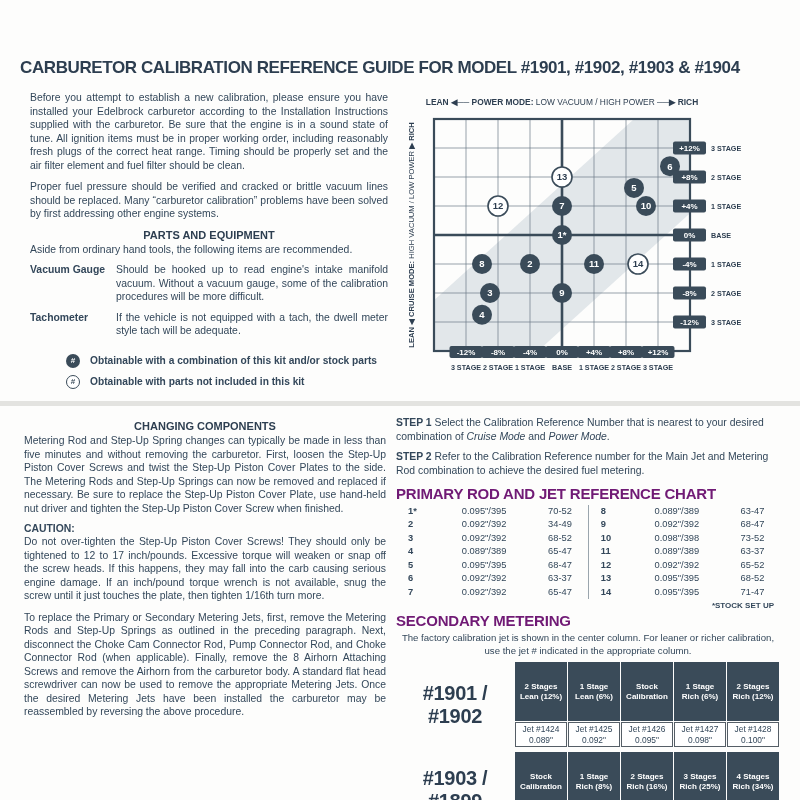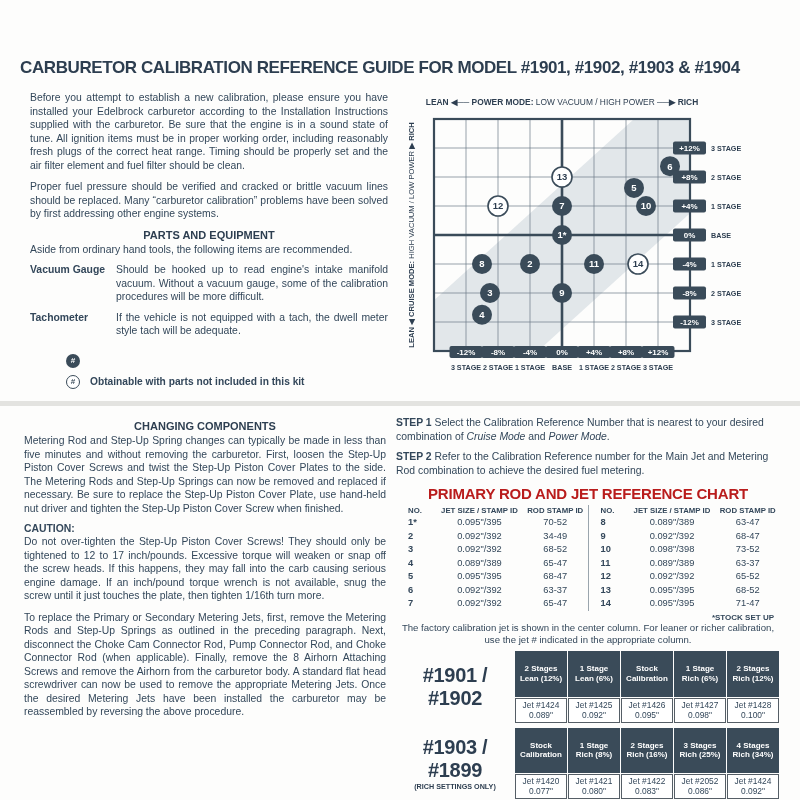--- a/index.html
+++ b/index.html
@@ -18,35 +18,35 @@
   .legend-row{display:flex;align-items:center;gap:10px;margin:7px 0 0 36px;font-size:10.2px;font-weight:bold;}
   .dot{width:14px;height:14px;border-radius:50%;display:flex;align-items:center;justify-content:center;font-size:8px;flex:none;}
   .dot.filled{background:#3a4b59;color:#fff;}
   .dot.open{background:#fff;border:1.4px solid #3a4b59;color:#3a4b59;width:12px;height:12px;}
   .divider{height:5px;background:#e3e3e0;margin:8px -20px 10px -20px;}
   .b-lcol{width:362px;padding-left:4px;}
   .b-rcol{flex:1;min-width:0;padding-left:6px;}
   .caution{font-size:10.4px;font-weight:bold;margin:2px 0 1px 0;}
   p.step{font-size:10.4px;line-height:1.32;margin:0 0 7px 0;}
   p.step b{font-weight:bold;}
-  h3.chart-head{font-size:15px;font-weight:bold;color:#b91c1c;text-align:center;letter-spacing:-0.2px;margin:6px 0 3px 0;}
+  h3.chart-head{font-size:15px;font-weight:bold;color:#701a75;text-align:left;letter-spacing:-0.2px;margin:6px 0 3px 0;}
   table.primary{border-collapse:collapse;width:100%;font-size:9.3px;line-height:1.45;}
   table.primary th{font-size:7.8px;font-weight:bold;text-align:center;padding:0 2px;}
   table.primary td{text-align:center;padding:0 2px;}
   table.primary td.no,table.primary th.no{text-align:left;font-weight:bold;width:26px;padding-left:12px;}
   table.primary .divl{border-left:1px solid #9aa5ad;}
   .footnote{font-size:8px;font-weight:bold;text-align:right;margin:2px 6px 0 0;}
   .sec-intro{font-size:9.6px;line-height:1.3;text-align:center;margin:0 0 4px 0;}
   .sec-group{display:flex;align-items:center;margin:0 0 3px 0;}
   .sec-label{width:118px;flex:none;text-align:center;}
   .sec-label .lab{font-size:20px;font-weight:bold;color:#2d3e50;letter-spacing:-0.3px;}
   .sec-label .sub{font-size:7.2px;font-weight:bold;color:#2d3e50;}
   table.sec{border-collapse:separate;border-spacing:1.5px;flex:1;}
   table.sec td{width:20%;text-align:center;vertical-align:middle;}
-  table.sec td.hdr{background:#3a4b59;color:#fff;font-size:8px;font-weight:bold;line-height:1.2;padding:13px 1px;}
+  table.sec td.hdr{background:#3a4b59;color:#fff;font-size:8px;font-weight:bold;line-height:1.2;padding:20px 1px;}
   table.sec td.val{background:#fff;border:1px solid #555e66;font-size:8.4px;line-height:1.25;padding:1px;color:#33475a;}
 </style>
 </head>
 <body>
 
 <div class="page">
   <div class="container">
     <h1>CARBURETOR CALIBRATION REFERENCE GUIDE FOR MODEL #1901, #1902, #1903 &amp; #1904</h1>
 
     <div class="top-cols">
@@ -60,20 +60,21 @@
           <span class="def-desc">Should be hooked up to read engine's intake manifold vacuum. Without a vacuum gauge, some of the calibration procedures will be more difficult.</span>
         </div>
         <div class="def-row">
           <span class="def-term">Tachometer</span>
           <span class="def-desc">If the vehicle is not equipped with a tach, the dwell meter style tach will be adequate.</span>
         </div>
         <div class="legend-row" style="margin-top:16px;">
           <span class="dot filled">
               <span>#</span>
             </span>
+          <span>Obtainable with a combination of this kit and/or stock parts</span>
         </div>
         <div class="legend-row">
           <span class="dot open">
               <span>#</span>
             </span>
           <span>Obtainable with parts not included in this kit</span>
         </div>
       </div>
       <div class="rcol">
         <svg id="cal-chart" viewBox="0 0 368 300" width="368" height="300" style="display:block;margin:2px auto 0 auto;">
@@ -195,28 +196,20 @@
       </div>
 
       <div class="b-rcol">
         <p class="step"><b>STEP 1</b><span> Select the Calibration Reference Number that is nearest to your desired combination of </span><i>Cruise Mode</i><span> and </span><i>Power Mode</i><span>.</span></p>
         <p class="step"><b>STEP 2</b><span> Refer to the Calibration Reference number for the Main Jet and Metering Rod combination to achieve the desired fuel metering.</span></p>
 
         <h3 class="chart-head">PRIMARY ROD AND JET REFERENCE CHART</h3>
         <table class="primary" id="primary-table">
             <tbody>
               <tr>
-                <th class="no">NO.</th>
-                <th>JET SIZE / STAMP ID</th>
-                <th>ROD STAMP ID</th>
-                <th class="no divl">NO.</th>
-                <th>JET SIZE / STAMP ID</th>
-                <th>ROD STAMP ID</th>
-              </tr>
-              <tr>
                 <td class="no">1*</td>
                 <td>0.095"/395</td>
                 <td>70-52</td>
                 <td class="no divl">8</td>
                 <td>0.089"/389</td>
                 <td>63-47</td>
               </tr>
               <tr>
                 <td class="no">2</td>
                 <td>0.092"/392</td>
@@ -262,20 +255,21 @@
                 <td>0.092"/392</td>
                 <td>65-47</td>
                 <td class="no divl">14</td>
                 <td>0.095"/395</td>
                 <td>71-47</td>
               </tr>
             </tbody>
           </table>
         <div class="footnote">*STOCK SET UP</div>
 
+        <h3 class="chart-head" style="margin-top:2px;">SECONDARY METERING</h3>
         <p class="sec-intro">The factory calibration jet is shown in the center column. For leaner or richer calibration, use the jet # indicated in the appropriate column.</p>
         <div id="secondary-groups">
             <div class="sec-group">
               <div class="sec-label">
                 <div class="lab">#1901 / #1902</div>
               </div>
               <table class="sec">
                 <tbody>
                   <tr>
                     <td class="hdr">

